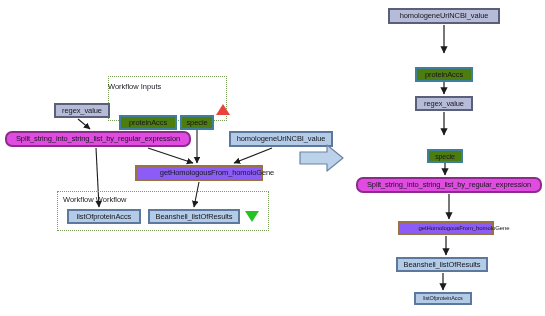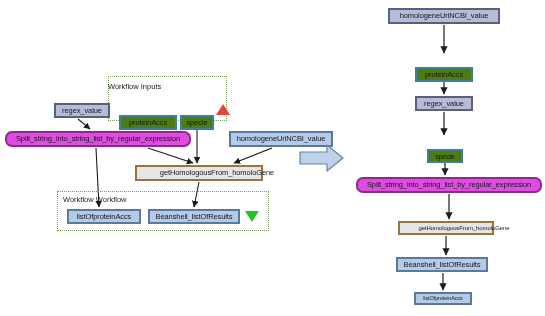--- a/index.html
+++ b/index.html
@@ -24,21 +24,21 @@
     justify-content: center;
     color: #17171f;
     white-space: nowrap;
     letter-spacing: -0.1px;
     line-height: 1;
   }
   .n-lav   { background: #b6bcd8; border-color: #5a5f7a; }
   .n-cyan  { background: #4d7c0f; border-color: #3d7f9c; margin-top: 12px; }
   .n-blue  { background: #b3cbe6; border-color: #5c789c; }
   .n-mag   { background: #e04ce0; border-color: #8c2b8c; border-radius: 7px; }
-  .n-org   { background: #e5e5e5; border-color: #9b7340; padding-left: 36px; }
+  .n-org   { background: #8b5cf6; border-color: #9b7340; padding-left: 36px; }
   .group-box {
     position: absolute;
     box-sizing: border-box;
     border: 1px dotted #7a9c5a;
     background: transparent;
   }
   .group-label {
     position: absolute;
     font-size: 7.5px;
     color: #1c1c22;

